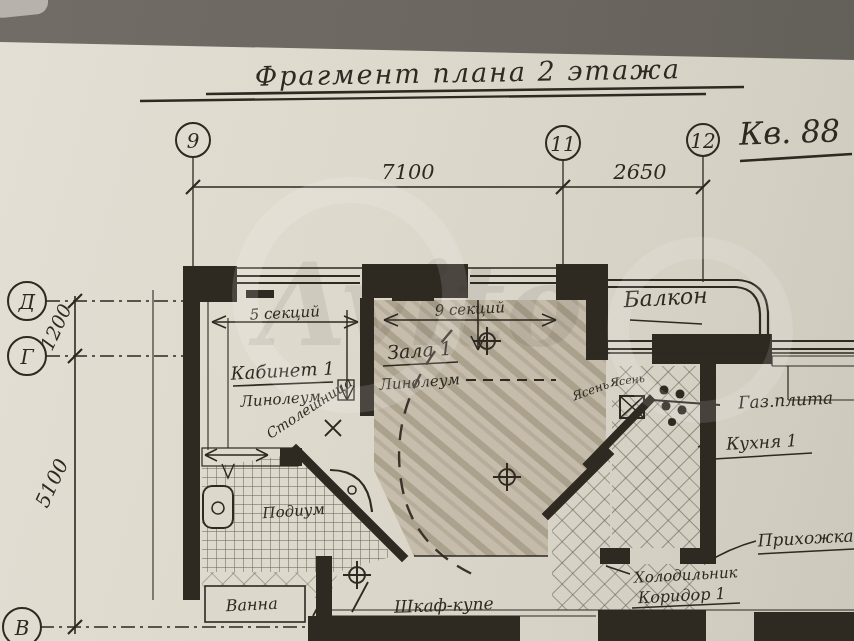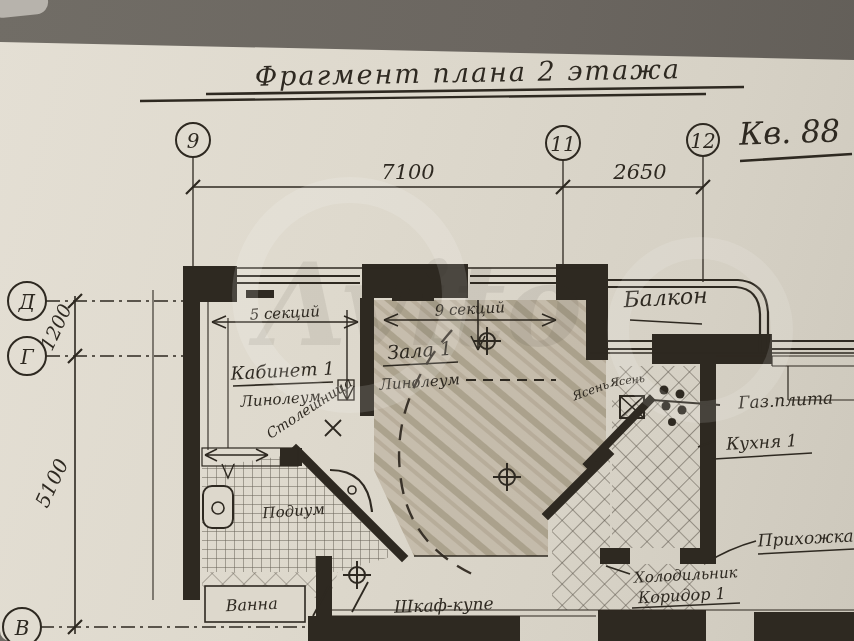--- a/index.html
+++ b/index.html
@@ -9,21 +9,20 @@
     font-family:"DejaVu Serif", serif;
   }
   .corner-object{
     position:absolute;left:-10px;top:-12px;width:58px;height:28px;
     background:#b7b3ac;border-radius:12px;transform:rotate(-6deg);
   }
   .paper{
     position:absolute;left:0;top:0;width:854px;height:641px;
     clip-path:polygon(0 42px,100% 60px,100% 100%,0 100%);
     background:linear-gradient(105deg,#e4dfd4 0%,#ded9cd 40%,#d6d1c5 75%,#cdc8bc 100%);
-    border-radius:10px;
   }
   svg text{font-family:"DejaVu Serif", serif;font-style:italic;fill:#2e2921;}
   .wm{opacity:1;}
 </style>
 </head>
 <body>
 
 <div class="photo">
   <div class="corner-object"></div>
   <div class="paper">

